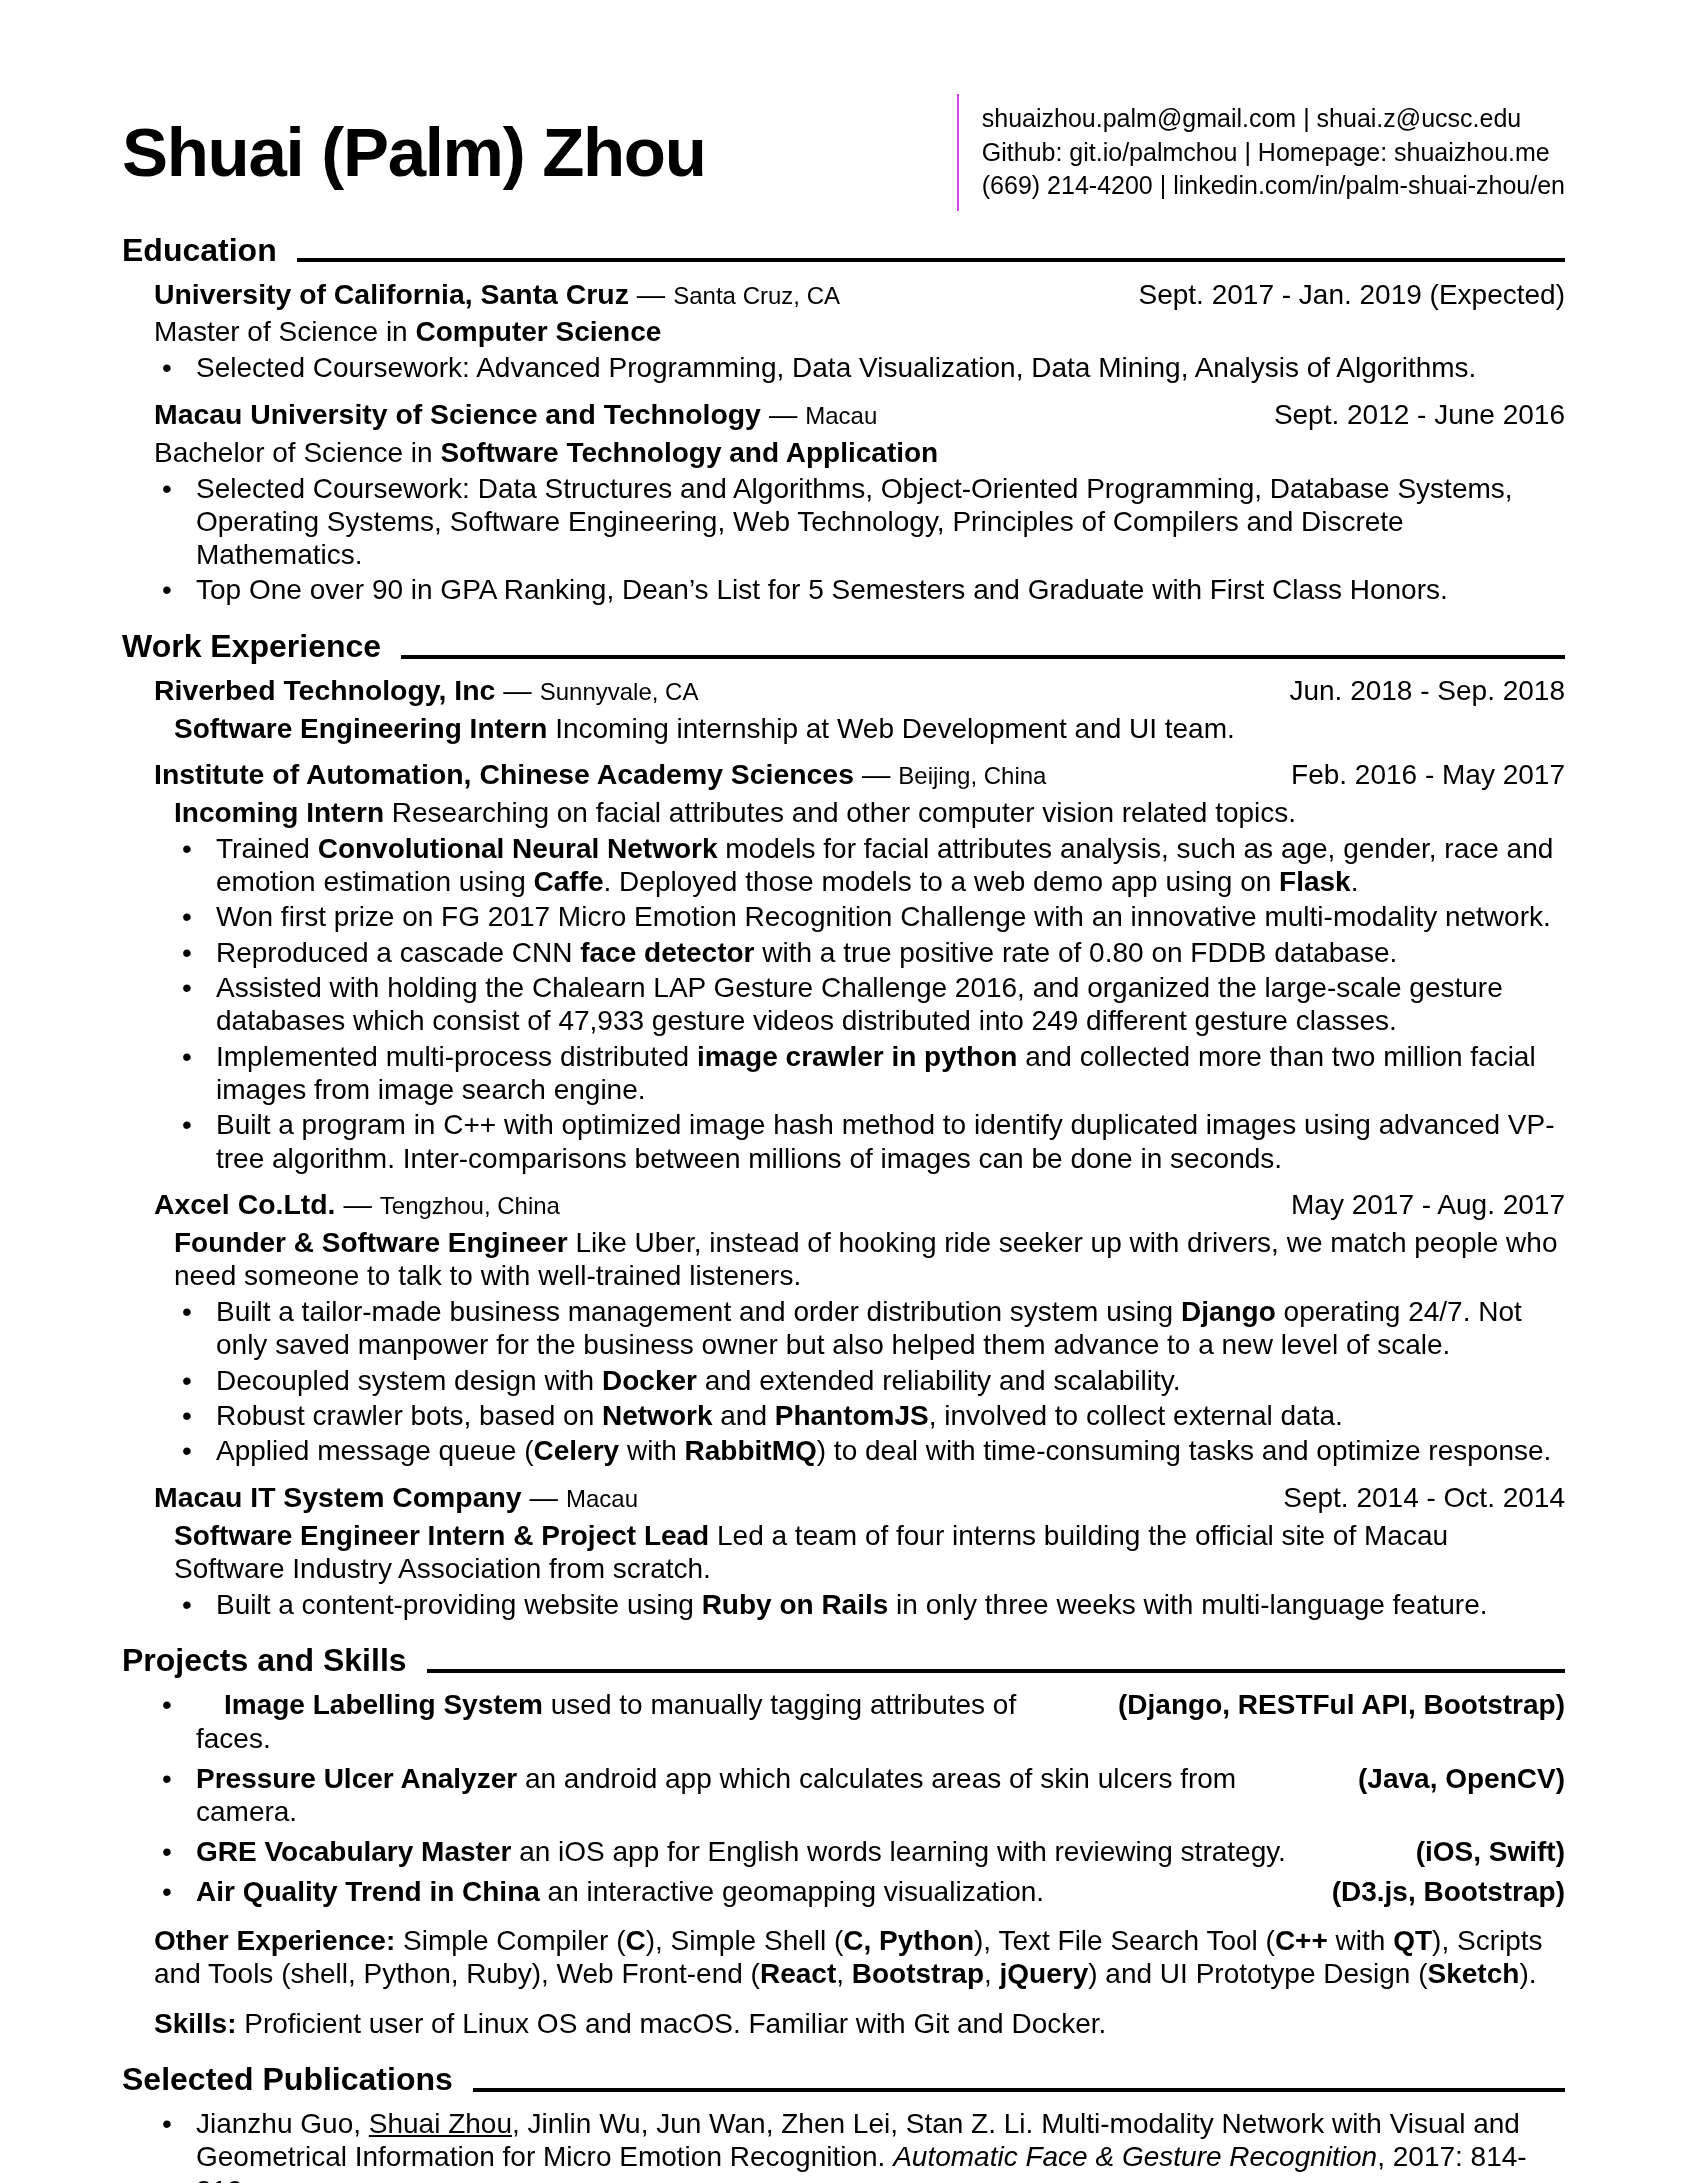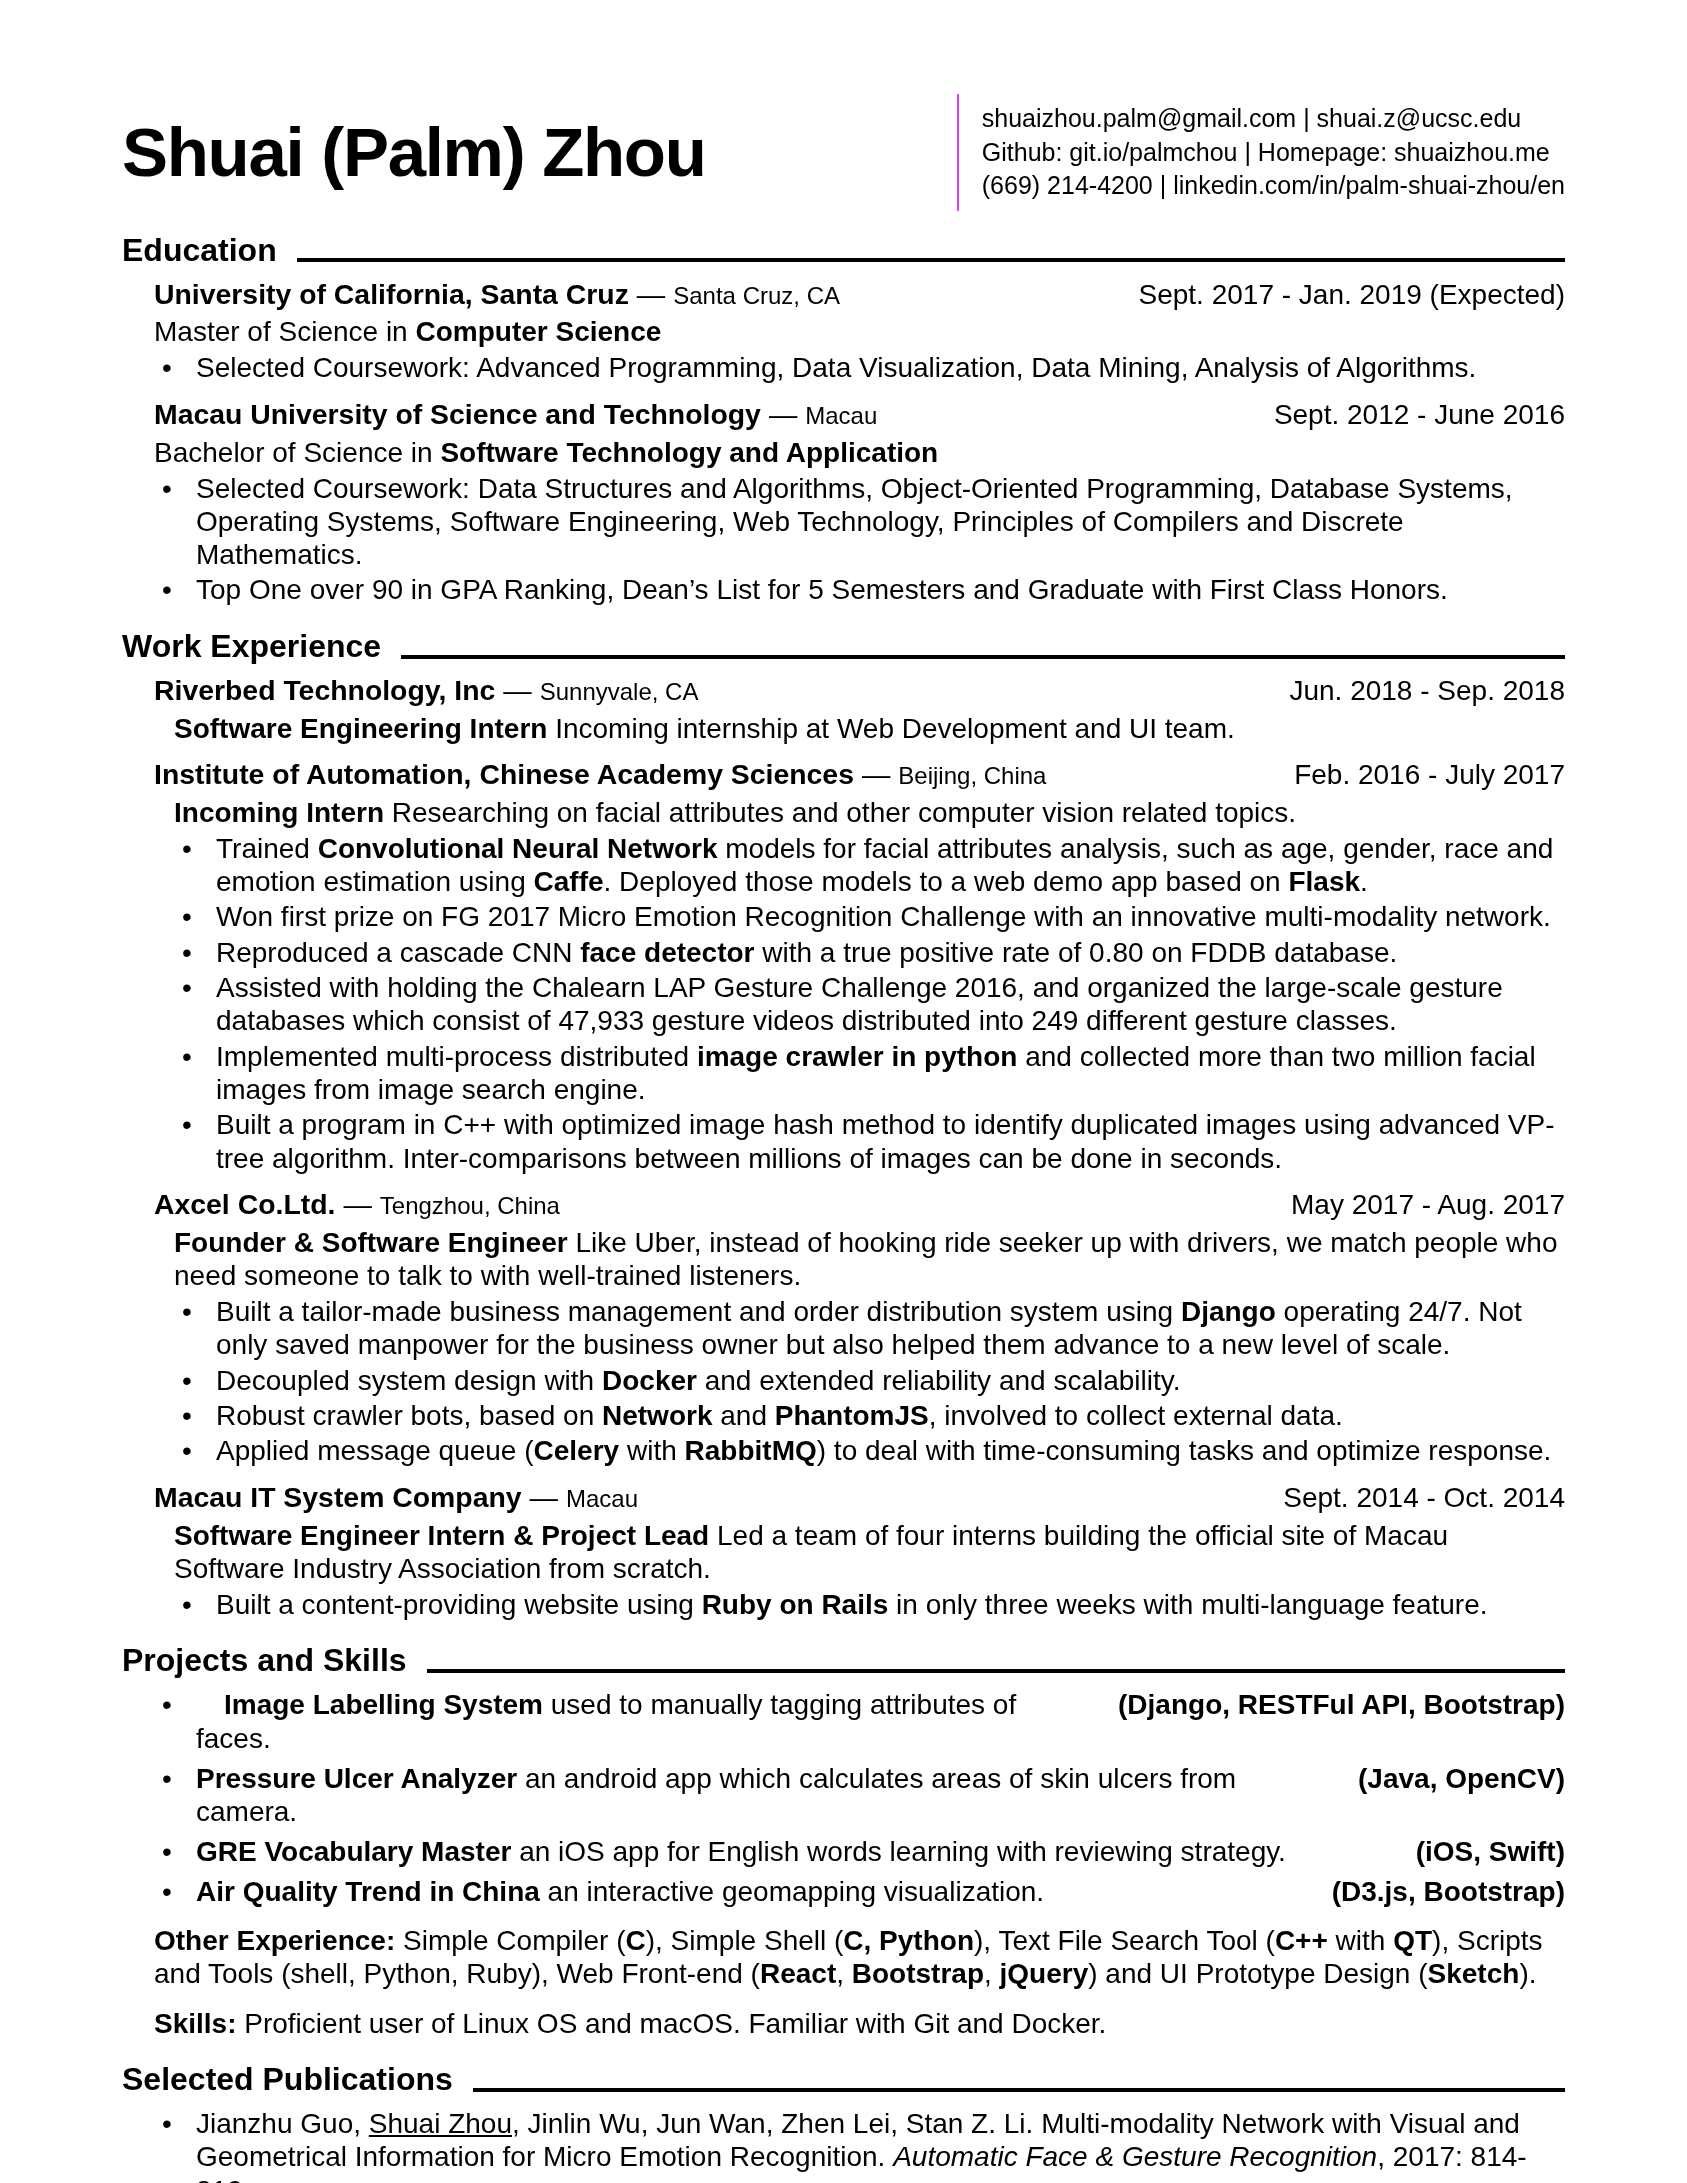--- a/index.html
+++ b/index.html
@@ -104,25 +104,25 @@
         <div class="entry-head">
           <span class="company"><span>Riverbed Technology, Inc</span><span class="dash">—</span><span class="loc">Sunnyvale, CA</span></span>
           <span class="date">Jun. 2018 - Sep. 2018</span>
         </div>
         <div class="role"><span style="font-weight: 700;">Software Engineering Intern </span><span>Incoming internship at Web Development and UI team.</span></div>
       </div>
 
       <div class="entry">
         <div class="entry-head">
           <span class="company"><span>Institute of Automation, Chinese Academy Sciences</span><span class="dash">—</span><span class="loc">Beijing, China</span></span>
-          <span class="date">Feb. 2016 - July 2017</span>
+          <span class="date">Feb. 2016 - May 2017</span>
         </div>
         <div class="role"><span style="font-weight: 700;">Incoming Intern </span><span>Researching on facial attributes and other computer vision related topics.</span></div>
         <ul class="work-bullets">
-          <li class="bullet"><span>Trained </span><span style="font-weight: 700;">Convolutional Neural Network</span><span> models for facial attributes analysis, such as age, gender, race and emotion estimation using </span><span style="font-weight: 700;">Caffe</span><span>. Deployed those models to a web demo app based on </span><span style="font-weight: 700;">Flask</span><span>.</span></li>
+          <li class="bullet"><span>Trained </span><span style="font-weight: 700;">Convolutional Neural Network</span><span> models for facial attributes analysis, such as age, gender, race and emotion estimation using </span><span style="font-weight: 700;">Caffe</span><span>. Deployed those models to a web demo app using on </span><span style="font-weight: 700;">Flask</span><span>.</span></li>
           <li class="bullet"><span>Won first prize on FG 2017 Micro Emotion Recognition Challenge with an innovative multi-modality network.</span></li>
           <li class="bullet"><span>Reproduced a cascade CNN </span><span style="font-weight: 700;">face detector</span><span> with a true positive rate of 0.80 on FDDB database.</span></li>
           <li class="bullet"><span>Assisted with holding the Chalearn LAP Gesture Challenge 2016, and organized the large-scale gesture databases which consist of 47,933 gesture videos distributed into 249 different gesture classes.</span></li>
           <li class="bullet"><span>Implemented multi-process distributed </span><span style="font-weight: 700;">image crawler in python</span><span> and collected more than two million facial images from image search engine.</span></li>
           <li class="bullet"><span>Built a program in C++ with optimized image hash method to identify duplicated images using advanced VP-tree algorithm. Inter-comparisons between millions of images can be done in seconds.</span></li>
         </ul>
       </div>
 
       <div class="entry">
         <div class="entry-head">

